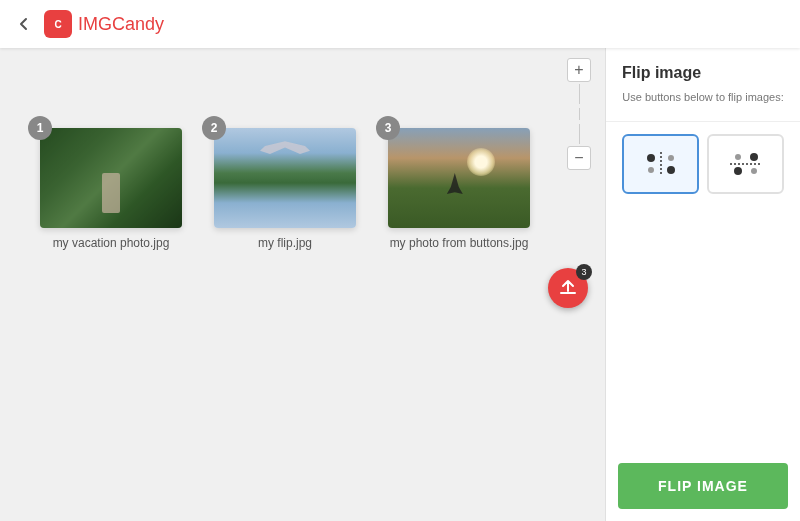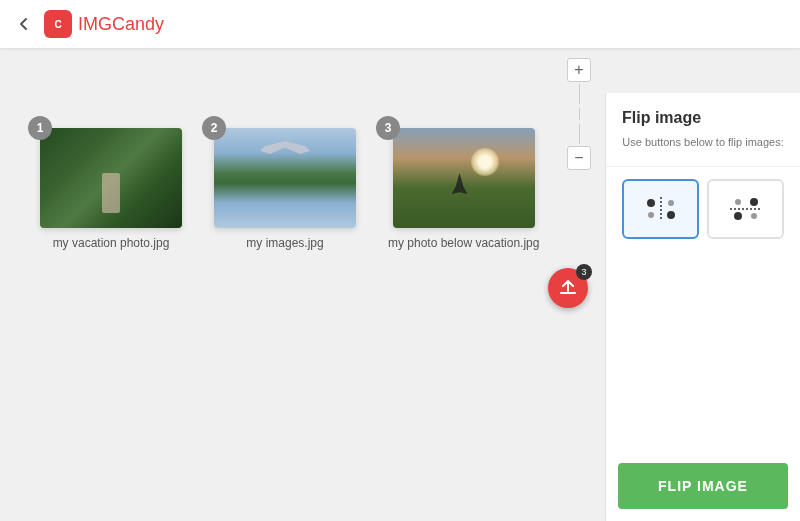--- a/index.html
+++ b/index.html
@@ -223,21 +223,20 @@
     }
 
     
     .right-panel {
       width: 195px;
       background: #fff;
       border-left: 1px solid #e0e0e0;
       display: flex;
       flex-direction: column;
       padding: 0;
-      margin-top: 45px;
     }
 
     .right-panel-header {
       padding: 16px;
       border-bottom: 1px solid #eee;
     }
 
     .right-panel-title {
       font-size: 16px;
       font-weight: 600;
@@ -367,27 +366,27 @@
 
       <div class="image-item">
         <div class="image-number-badge">1</div>
         <div class="image-thumb img1"></div>
         <div class="image-label">my vacation photo.jpg</div>
       </div>
 
       <div class="image-item">
         <div class="image-number-badge">2</div>
         <div class="image-thumb img2"></div>
-        <div class="image-label">my images.jpg</div>
+        <div class="image-label">my flip.jpg</div>
       </div>
 
       <div class="image-item">
         <div class="image-number-badge">3</div>
         <div class="image-thumb img3"></div>
-        <div class="image-label">my photo below vacation.jpg</div>
+        <div class="image-label">my photo from buttons.jpg</div>
       </div>
 
     </div>
 
     <div class="upload-badge" style="position:absolute; top:220px; left:548px;">
       <svg width="20" height="20" viewBox="0 0 20 20" fill="white">
         <path d="M10 3v10M5 8l5-5 5 5M3 15h14" stroke="white" stroke-width="2" stroke-linecap="round" stroke-linejoin="round" fill="none"></path>
       </svg>
       <div class="upload-badge-number">3</div>
     </div>

